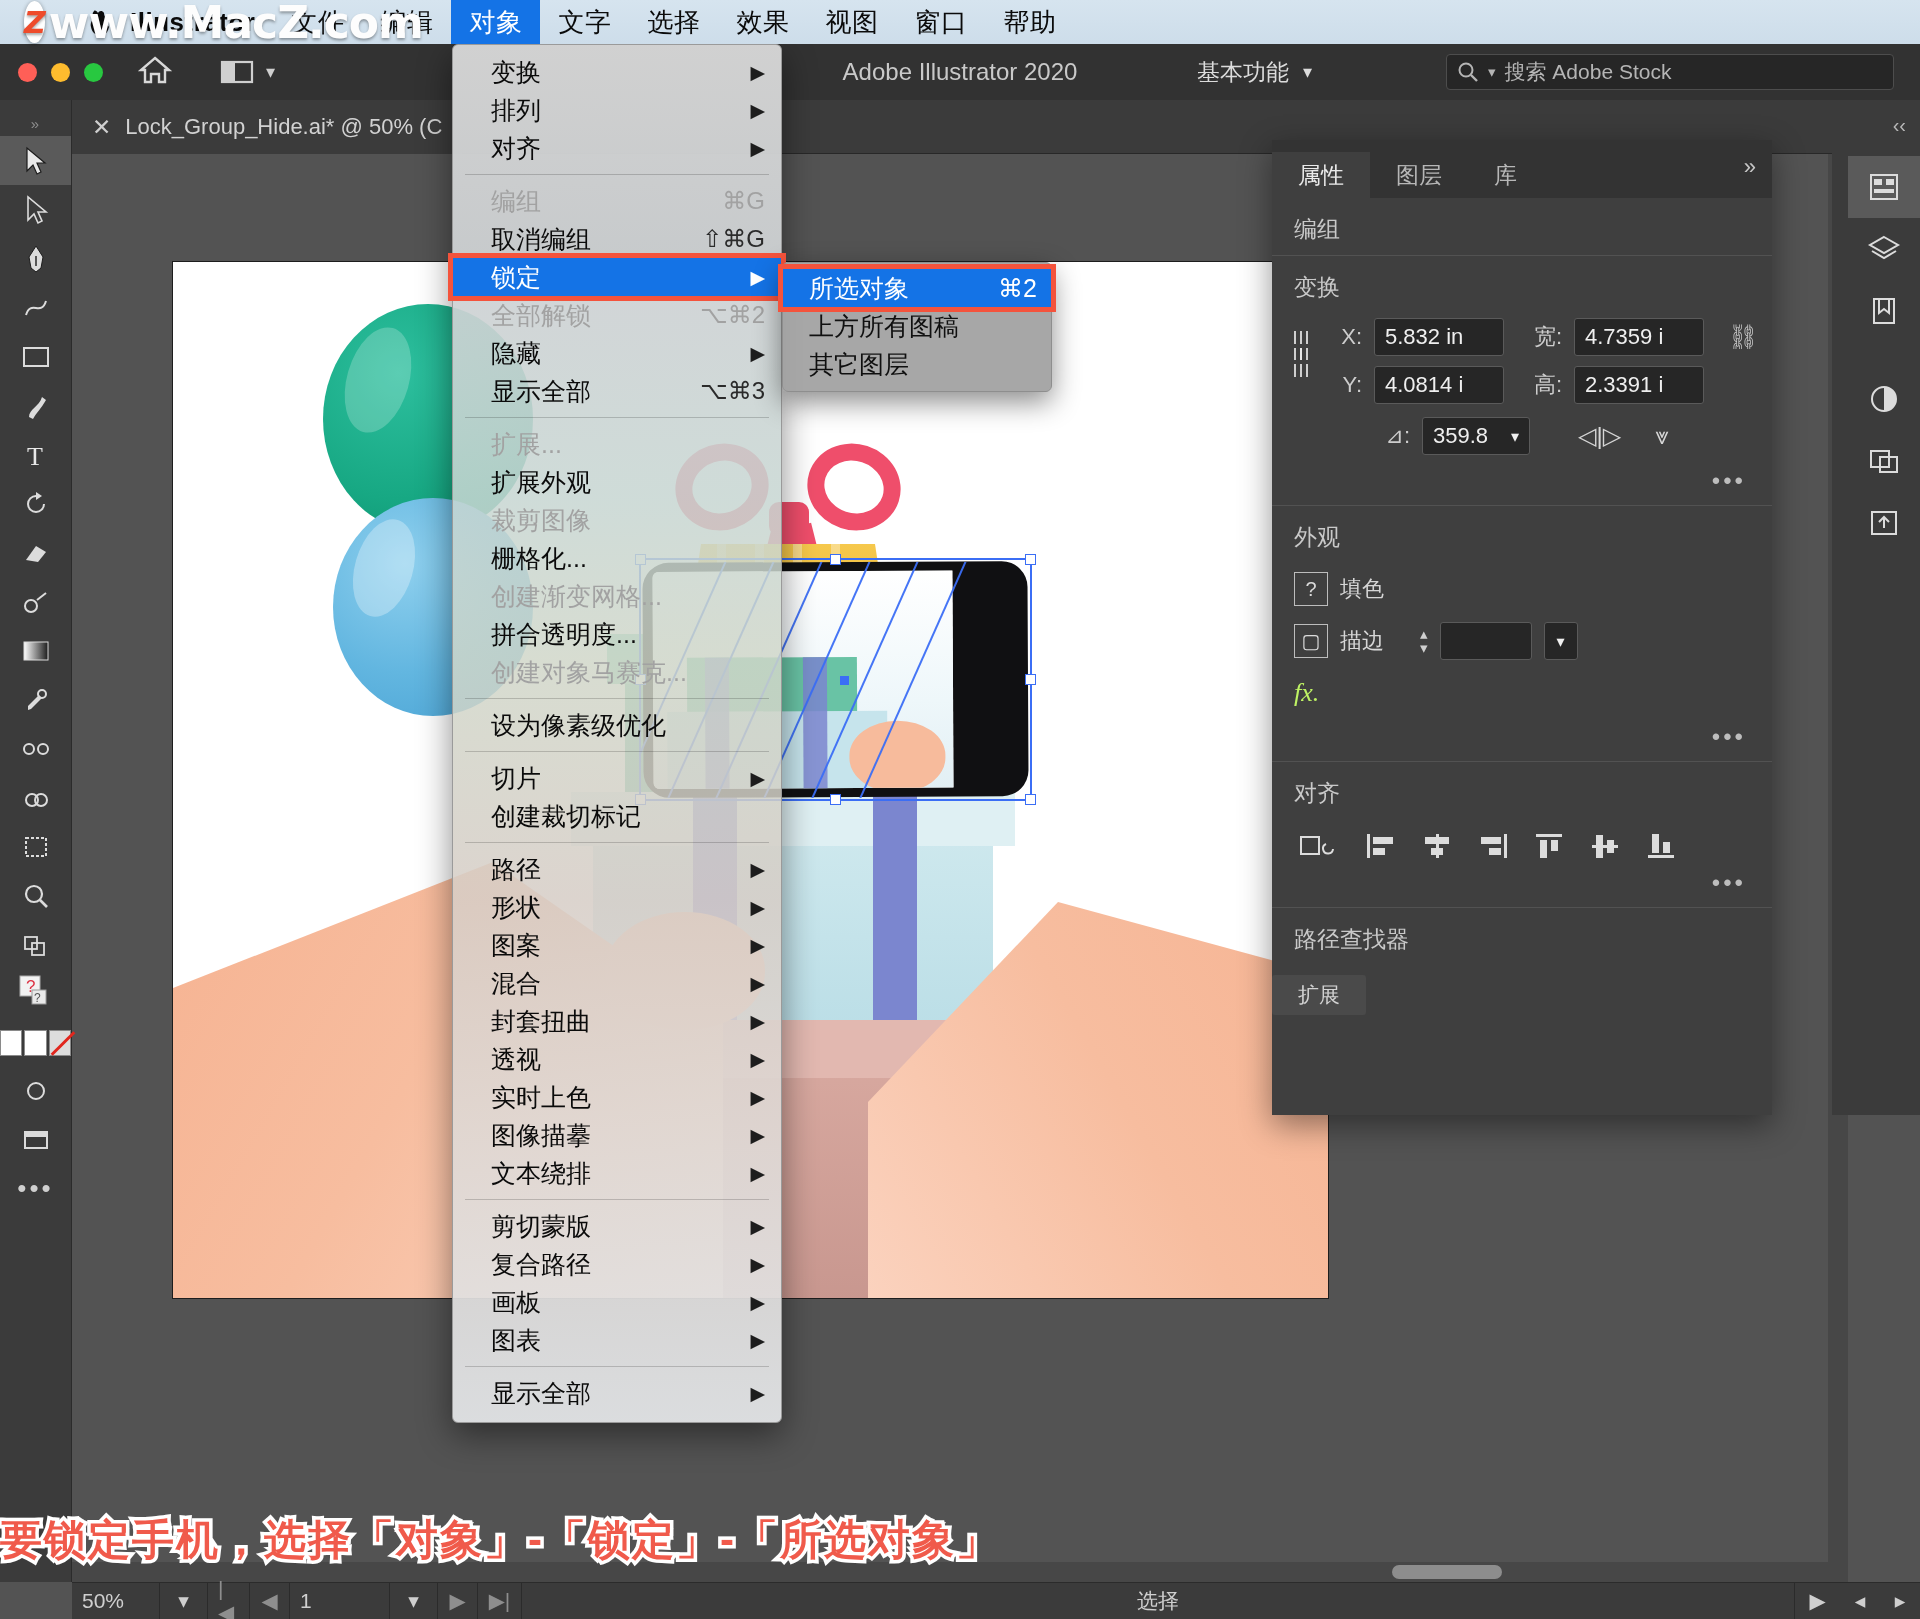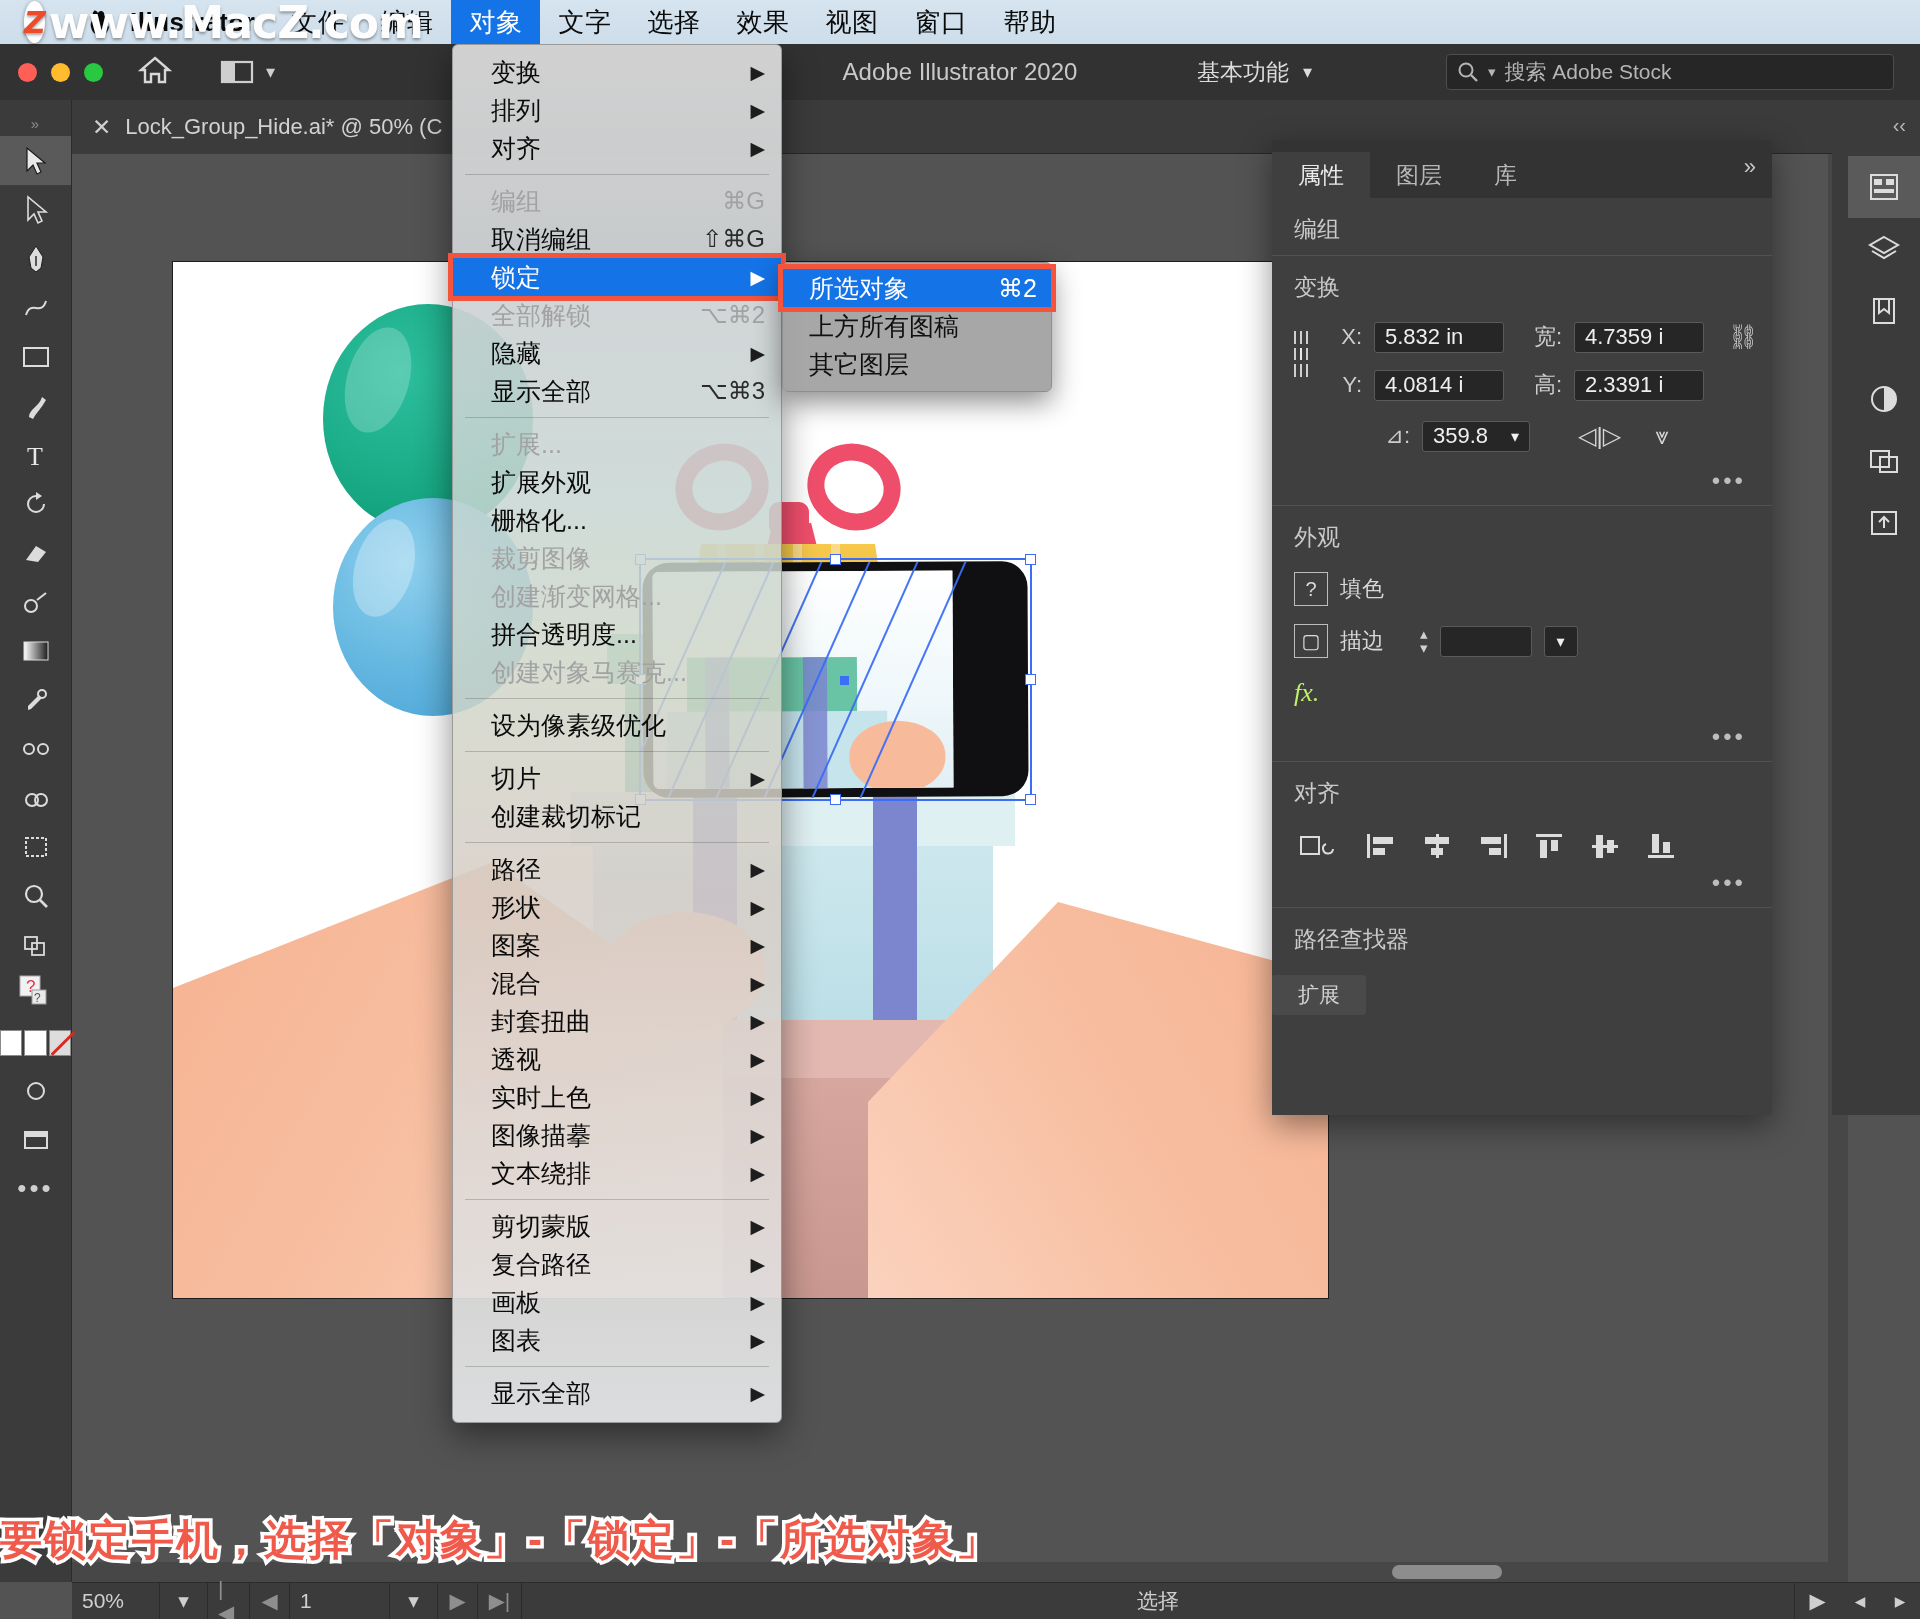--- a/index.html
+++ b/index.html
@@ -172,21 +172,21 @@
   
   .propwrap{position:absolute;left:1272px;top:140px;width:500px;height:975px;z-index:40;
     background:#3f3f3f;box-shadow:0 10px 30px rgba(0,0,0,.42);}
   .ptabs{height:58px;display:flex;align-items:flex-end;background:#333;position:relative;}
   .ptab{padding:0 26px;height:46px;display:flex;align-items:center;font-size:23px;color:#b7b7b7;}
   .ptab.act{background:#3f3f3f;color:#eaeaea;}
   .ptabs .chev{position:absolute;right:16px;top:14px;color:#c6c6c6;font-size:22px;}
   .psec-title{padding:16px 22px 10px 22px;font-size:23px;color:#c9c9c9;}
   .pdiv{height:1px;background:#525252;}
   .prow{display:flex;align-items:center;gap:12px;padding:0 22px;height:52px;color:#d6d6d6;font-size:22px;}
-  .fld{background:#262626;border:1px solid #5a5a5a;border-radius:3px;height:31px;
+  .fld{background:#262626;border:1px solid #5a5a5a;border-radius:3px;height:38px;
     display:flex;align-items:center;padding:0 10px;color:#efefef;font-size:22px;}
   .lbl{width:40px;text-align:right;color:#cdcdcd;font-size:22px;}
   .refpt{width:46px;height:46px;display:grid;grid-template-columns:repeat(3,1fr);
     grid-template-rows:repeat(3,1fr);gap:4px;}
   .refpt i{border:1.5px solid #cfcfcf;}
   .refpt i.mid{background:#e8e8e8;border-color:#e8e8e8;}
   .iconbox{width:34px;height:34px;border:1.5px solid #bdbdbd;display:flex;align-items:center;
     justify-content:center;color:#dadada;font-size:20px;}
   .checker{width:34px;height:34px;border:1.5px solid #9e9e9e;
     background-image:linear-gradient(45deg,#888 25%,transparent 25%),
@@ -631,25 +631,25 @@
       <span>显示全部</span>
       <span class="sc">⌥⌘3</span>
     </div>
     <div class="msep"></div>
     <div class="mrow dis">
       <span>扩展...</span>
     </div>
     <div class="mrow">
       <span>扩展外观</span>
     </div>
-    <div class="mrow">
-      <span>栅格化...</span>
-    </div>
     <div class="mrow dis">
       <span>裁剪图像</span>
+    </div>
+    <div class="mrow">
+      <span>栅格化...</span>
     </div>
     <div class="mrow dis">
       <span>创建渐变网格...</span>
     </div>
     <div class="mrow">
       <span>拼合透明度...</span>
     </div>
     <div class="mrow dis">
       <span>创建对象马赛克...</span>
     </div>

